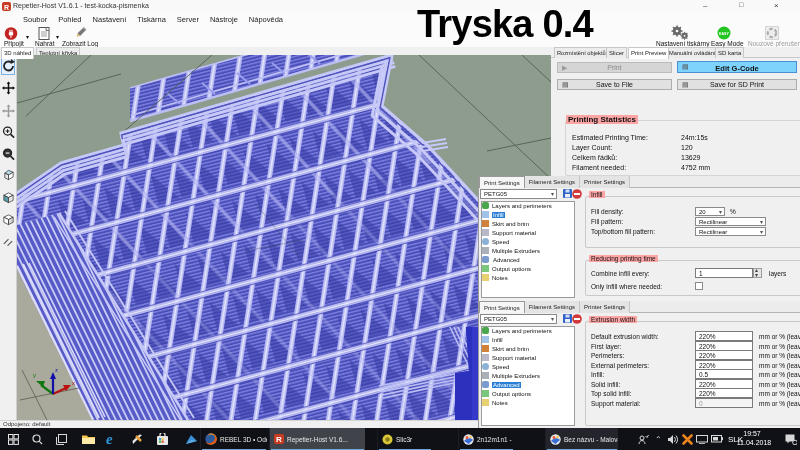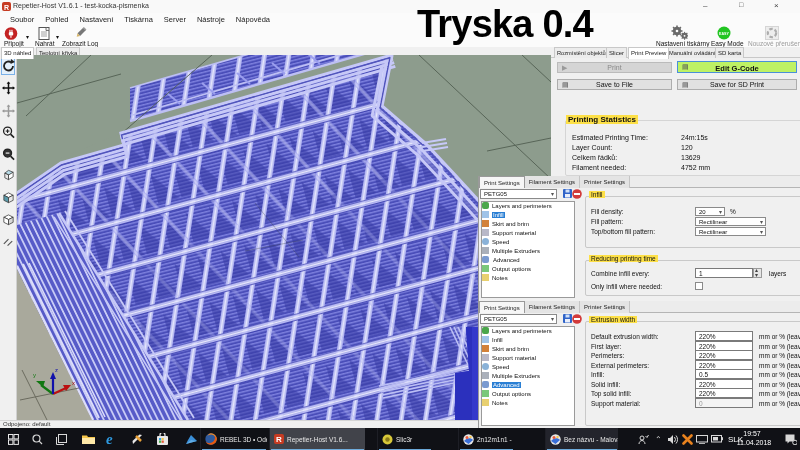--- a/index.html
+++ b/index.html
@@ -16,21 +16,21 @@
 #viewport{left:17px;top:55px;width:534px;height:365px;background:#8d9c8d;overflow:hidden;}
 #rightpanel{left:551px;top:58px;width:249px;height:118px;background:#f0f0f0;}
 #rightpanel .lbl{font-size:7px;}
 #statusbar{left:0;top:420px;width:800px;height:8px;background:#f0f0f0;border-top:1px solid #d5d5d5;font-size:6px;color:#333;padding-left:3px;}
 #taskbar{left:0;top:428px;width:800px;height:22px;background:#101116;z-index:50;}
 .win{background:#f0f0f0;border-left:1px solid #9a9a9a;z-index:20;}
 .btn{position:absolute;font-size:7px;color:#111;background:#e1e1e1;border:1px solid #adadad;text-align:center;}
 .bic{position:absolute;left:4px;top:1px;font-size:7px;font-weight:normal;color:#555;}
 .btn.dis{background:#d5d5d5;color:#8a8a8a;border-color:#bbb;}
 .gbx{position:absolute;border:1px solid #d5d5d5;border-radius:2px;}
-.gbl{position:absolute;background:#fde047;padding:0 2px;font-size:6.5px;color:#111;}
+.gbl{position:absolute;background:#fca5a5;padding:0 2px;font-size:6.5px;color:#111;}
 .fld{position:absolute;background:#fff;border:1px solid #7a7a7a;font-size:6.5px;color:#111;padding:1px 0 0 3px;}
 .lbl{position:absolute;font-size:6.5px;color:#111;white-space:nowrap;}
 .stabs{position:absolute;left:0;top:0;width:322px;height:12px;background:#ececec;border-bottom:1px solid #b5b5b5;}
 .stab{position:relative;float:left;height:12px;padding:3px 4px 0 4px;font-size:6px;color:#222;border-right:1px solid #c5c5c5;background:#e4e4e4;white-space:nowrap;}
 .stab.act{background:#f6f6f6;border-top:1px solid #999;border-left:1px solid #999;border-right:1px solid #999;}
 .combo{position:absolute;background:#fff;border:1px solid #8a8a8a;font-size:6px;color:#111;padding:1px 0 0 3px;white-space:nowrap;overflow:hidden;}
 .carr{position:absolute;right:2px;top:0;font-size:6px;color:#555;}
 .slist{position:absolute;background:#fff;border:1px solid #9a9a9a;}
 .litem{position:absolute;left:3px;font-size:6px;color:#111;white-space:nowrap;height:9px;line-height:9px;}
 .litem .ic{display:inline-block;width:7px;height:7px;margin-right:3px;vertical-align:-1px;}
@@ -48,21 +48,21 @@
 <div class="abs" id="titlebar">
   <svg class="abs" style="left:2px;top:2px" width="9" height="9">
       <rect width="9" height="9" rx="2" fill="#c63b22"></rect>
       <text x="4.5" y="7.5" font-size="7" fill="#fff" text-anchor="middle" font-family="Liberation Sans" font-weight="bold">R</text>
     </svg>
   <div class="abs" id="title-txt">Repetier-Host V1.6.1 - test-kocka-pismenka</div>
   <div class="abs" style="left:703px;top:1px;font-size:8px;color:#444">–</div>
     <div class="abs" style="left:739px;top:1px;font-size:7px;color:#444">□</div>
     <div class="abs" style="left:774px;top:1px;font-size:8px;color:#444">×</div>
 </div>
-<div class="abs" id="menubar" style="padding-left:10px"><span>Soubor</span><span>Pohled</span><span>Nastavení</span><span>Tiskárna</span><span>Server</span><span>Nástroje</span><span>Nápověda</span></div>
+<div class="abs" id="menubar" style="padding-left:23px"><span>Soubor</span><span>Pohled</span><span>Nastavení</span><span>Tiskárna</span><span>Server</span><span>Nástroje</span><span>Nápověda</span></div>
 <div class="abs" id="toolbar">
   <svg class="abs" style="left:4px;top:1px" width="16" height="13">
       <circle cx="7" cy="6.5" r="6.3" fill="#c32222"></circle>
       <rect x="4.8" y="5" width="4.4" height="3.4" rx="1" fill="#fff"></rect>
       <rect x="5.4" y="2.8" width="1.1" height="2.2" fill="#fff"></rect>
       <rect x="7.4" y="2.8" width="1.1" height="2.2" fill="#fff"></rect>
       <rect x="6.4" y="8.4" width="1.1" height="2.4" fill="#fff"></rect>
     </svg>
   <div class="abs lbl" style="left:4px;top:14px;font-size:6.5px">Připojit</div>
   <div class="abs lbl" style="left:26px;top:7px;font-size:6px">▾</div>
@@ -341,21 +341,21 @@
     </svg>
   <svg class="abs" style="left:2px;top:180px" width="13" height="14" viewBox="0 0 14 14">
       <g stroke="#555" stroke-width="1.2">
         <line x1="2" y1="9" x2="7" y2="4"></line>
         <line x1="6" y1="11" x2="11" y2="6"></line>
       </g>
     </svg>
 </div>
 <div class="abs" id="rightpanel">
   <div class="btn dis" style="left:6px;top:4px;width:115px;height:11px;padding-top:1px"><span class="bic" style="color:#9a9a9a">▶</span>Print</div>
-  <div class="btn" style="left:126px;top:3px;width:120px;height:12px;padding-top:2px;background:#bef264;border:1px solid #4a90d9;font-weight:bold;font-size:7.5px"><span class="bic">▤</span>Edit G-Code</div>
+  <div class="btn" style="left:126px;top:3px;width:120px;height:12px;padding-top:2px;background:#7dd3fc;border:1px solid #4a90d9;font-weight:bold;font-size:7.5px"><span class="bic">▤</span>Edit G-Code</div>
   <div class="btn" style="left:6px;top:21px;width:115px;height:11px;padding-top:1px"><span class="bic">▤</span>Save to File</div>
   <div class="btn" style="left:126px;top:21px;width:120px;height:11px;padding-top:1px"><span class="bic">▤</span>Save for SD Print</div>
   <div class="gbx" style="left:14px;top:62px;width:240px;height:56px"></div>
   <div class="gbl" style="left:15px;top:57px;font-size:8px;font-weight:bold;color:#111">Printing Statistics</div>
   <div class="lbl" style="left:21px;top:76px">Estimated Printing Time:</div>
     <div class="lbl" style="left:130px;top:76px">24m:15s</div>
   <div class="lbl" style="left:21px;top:86px">Layer Count:</div>
     <div class="lbl" style="left:130px;top:86px">120</div>
   <div class="lbl" style="left:21px;top:96px">Celkem řádků:</div>
     <div class="lbl" style="left:130px;top:96px">13629</div>

